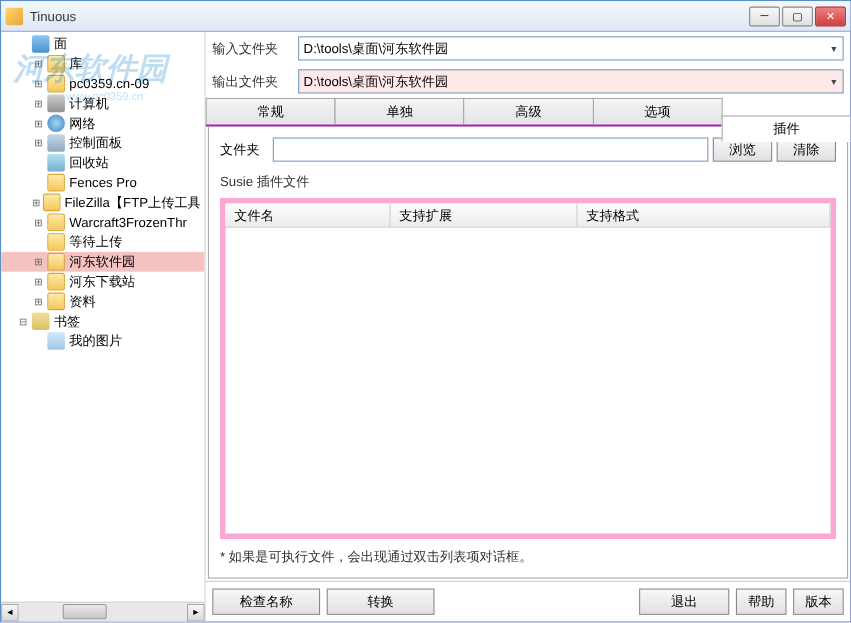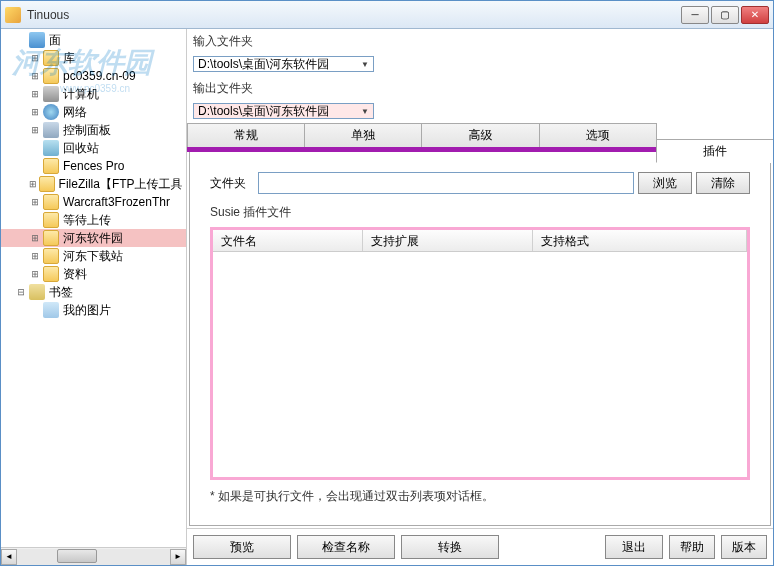--- a/index.html
+++ b/index.html
@@ -30,47 +30,47 @@
 .icon.image { background: linear-gradient(#d0e8f8,#a0c8e8); border-radius: 2px; }
 .tree-item.selected { background: #f5c2c2; }
 .tree-item .label { cursor: default; }
 .indent-1 { padding-left: 14px; }
 .indent-2 { padding-left: 28px; }
 .hscroll { height: 18px; background: #f0f0f0; border-top: 1px solid #ccc; display: flex; align-items: center; }
 .hscroll .arrow { width: 16px; height: 16px; background: linear-gradient(#f8f8f8,#d8d8d8); border: 1px solid #aaa; display: flex; align-items: center; justify-content: center; font-size: 8px; cursor: pointer; }
 .hscroll .track { flex: 1; height: 16px; background: #e8e8e8; position: relative; }
 .hscroll .thumb { position: absolute; left: 40px; top: 0; width: 40px; height: 14px; background: linear-gradient(#e8e8e8,#c8c8c8); border: 1px solid #999; border-radius: 2px; }
 .main { flex: 1; display: flex; flex-direction: column; background: #fff; }
-.path-row { display: flex; align-items: flex-start; padding: 4px 6px; gap: 6px; flex-direction: column; }
+.path-row { display: flex; align-items: center; padding: 4px 6px; gap: 6px; }
 .path-row .lbl { width: 72px; color: #333; }
 .path-row .combo { flex: 1; height: 22px; border: 1px solid #7a9fc4; background: #fff; display: flex; align-items: center; }
 .path-row.output .combo { background: #ffe8e8; }
 .path-row .combo input { flex: 1; border: none; outline: none; padding: 0 4px; background: transparent; }
 .path-row .combo .drop { width: 16px; font-size: 8px; text-align: center; cursor: pointer; color: #444; }
-.tabs { display: flex; border-bottom: 5px solid #a21caf; align-items: center; }
+.tabs { display: flex; border-bottom: 2px solid #a21caf; align-items: center; }
 .tab { flex: 1; height: 24px; display: flex; align-items: center; justify-content: center; background: linear-gradient(#f4f4f4,#e4e4e4); border: 1px solid #aaa; border-bottom: none; margin-right: -1px; cursor: pointer; }
 .tab.active { background: #fff; border-bottom: 1px solid #fff; position: relative; top: 16px; }
-.tab-content { flex: 1; padding: 20px; display: flex; flex-direction: column; border: 1px solid #aaa; border-top: none; margin: 0 2px 2px 2px; }
+.tab-content { flex: 1; padding: 10px; display: flex; flex-direction: column; border: 1px solid #aaa; border-top: none; margin: 0 2px 2px 2px; }
 .folder-row { display: flex; align-items: center; gap: 4px; margin-bottom: 10px; }
 .folder-row .lbl { width: 44px; }
 .folder-row input { flex: 1; height: 22px; border: 1px solid #7a9fc4; padding: 0 4px; }
 .folder-row button { width: 54px; height: 22px; border: 1px solid #888; background: linear-gradient(#f8f8f8,#e0e0e0); cursor: pointer; }
 .subtitle { margin-bottom: 6px; color: #333; }
-.list { flex: 1; border: 3px solid #f9a8d4; background: #fff; display: flex; flex-direction: column; }
+.list { flex: 1; border: 5px solid #f9a8d4; background: #fff; display: flex; flex-direction: column; }
 .list-header { display: flex; background: linear-gradient(#fdfdfd,#ececec); border-bottom: 1px solid #ccc; height: 22px; }
 .list-header .col { padding: 3px 8px; border-right: 1px solid #d0d0d0; }
 .col.c1 { width: 150px; }
 .col.c2 { width: 170px; }
 .col.c3 { flex: 1; }
 .list-body { flex: 1; }
 .hint { margin-top: 8px; color: #333; }
 .bottom-bar { display: flex; padding: 6px; gap: 6px; border-top: 1px solid #ccc; }
 .bottom-bar button { height: 24px; border: 1px solid #888; background: linear-gradient(#f8f8f8,#e0e0e0); cursor: pointer; }
 .bottom-bar .wide { width: 98px; }
-.bottom-bar .mid { width: 58px; }
+.bottom-bar .mid { width: 82px; }
 .bottom-bar .sm { width: 46px; font-family: Liberation Mono, monospace; }
 .bottom-bar .spacer { flex: 1; }
 .watermark { position: absolute; top: 44px; left: 12px; font-size: 28px; font-weight: bold; color: rgba(0,120,200,0.25); pointer-events: none; font-style: italic; }
 .watermark2 { position: absolute; top: 83px; left: 60px; font-size: 10px; color: rgba(0,120,200,0.25); pointer-events: none; }
 </style>
 </head>
 <body>
 
 <div class="window">
   <div class="titlebar">
@@ -213,21 +213,20 @@
             <div class="col c1">文件名</div>
             <div class="col c2">支持扩展</div>
             <div class="col c3">支持格式</div>
           </div>
           <div class="list-body"></div>
         </div>
         <div class="hint">* 如果是可执行文件，会出现通过双击列表项对话框。</div>
       </div>
 
       <div class="bottom-bar">
-        <button class="wide">预览</button>
         <button class="wide">检查名称</button>
         <button class="wide">转换</button>
         <div class="spacer"></div>
         <button class="mid">退出</button>
         <button class="sm">帮助</button>
         <button class="sm">版本</button>
       </div>
     </div>
   </div>
 </div>

